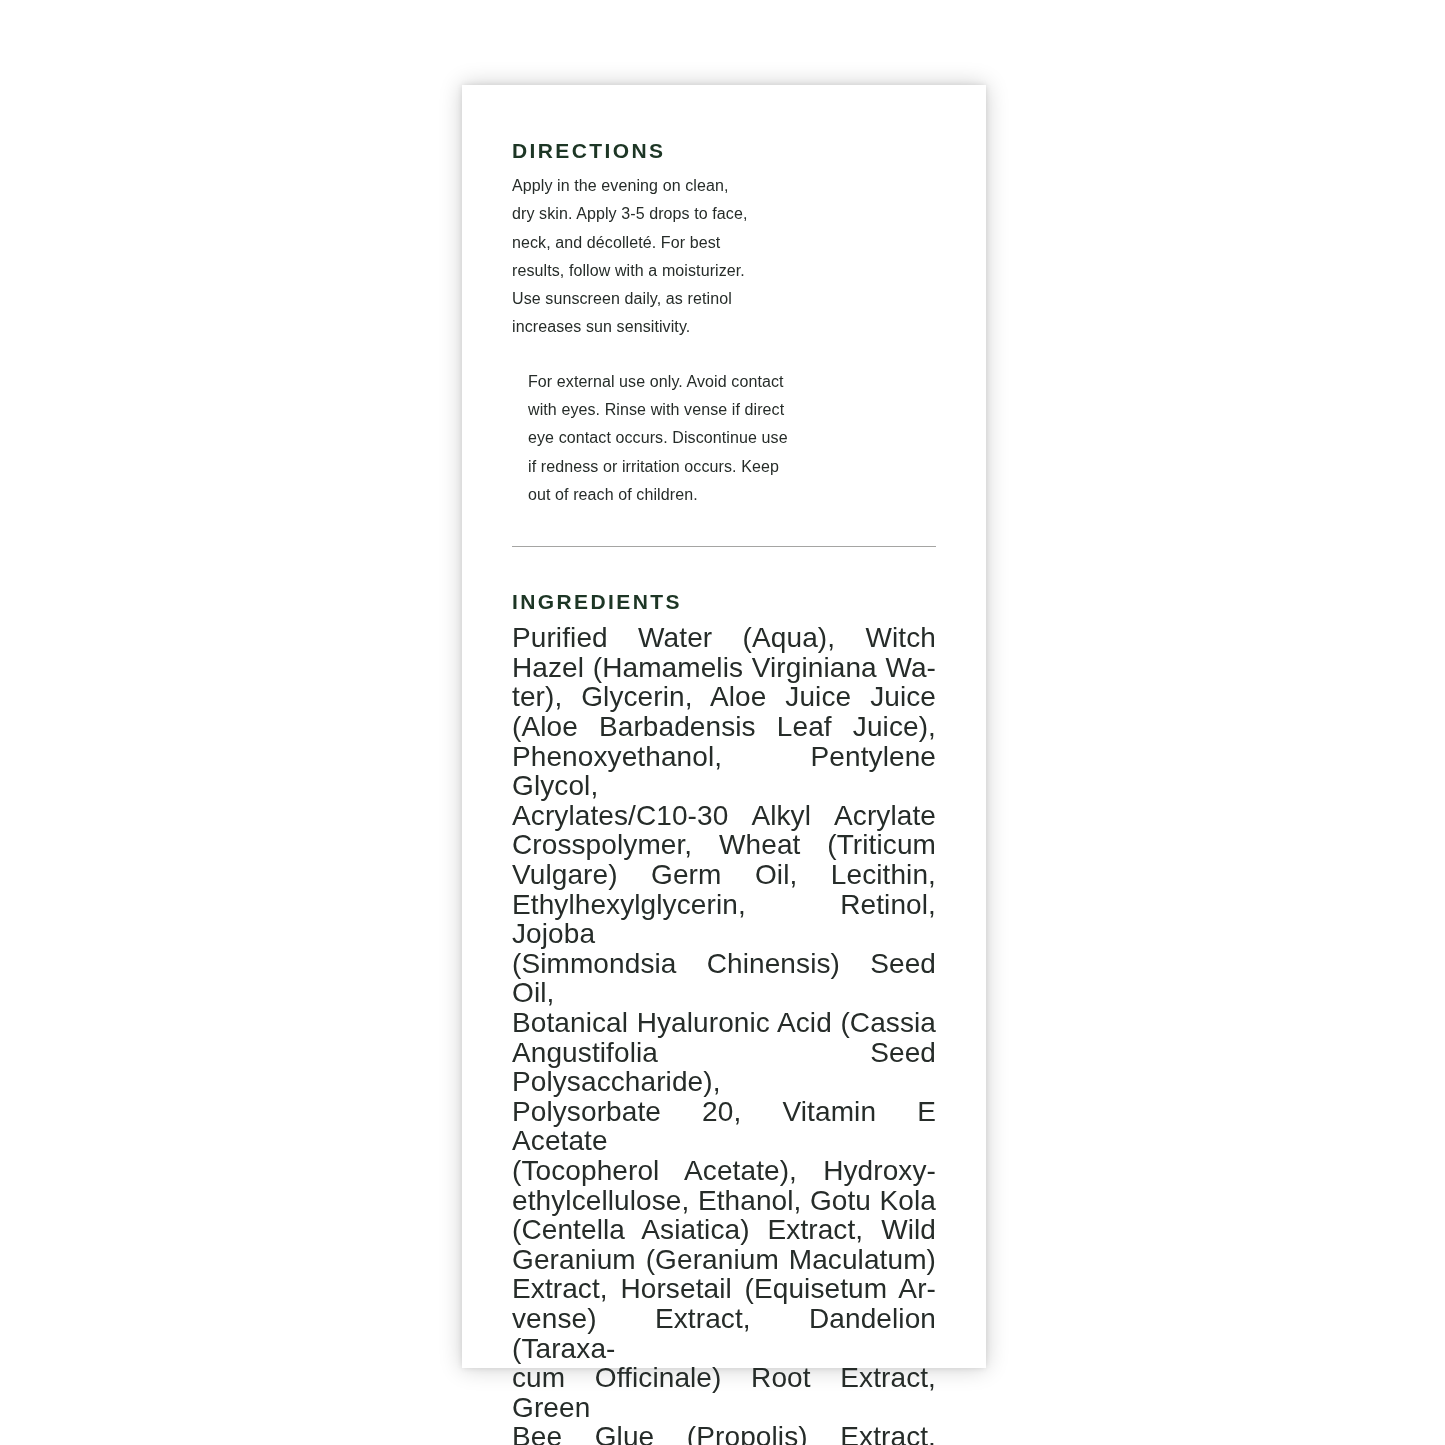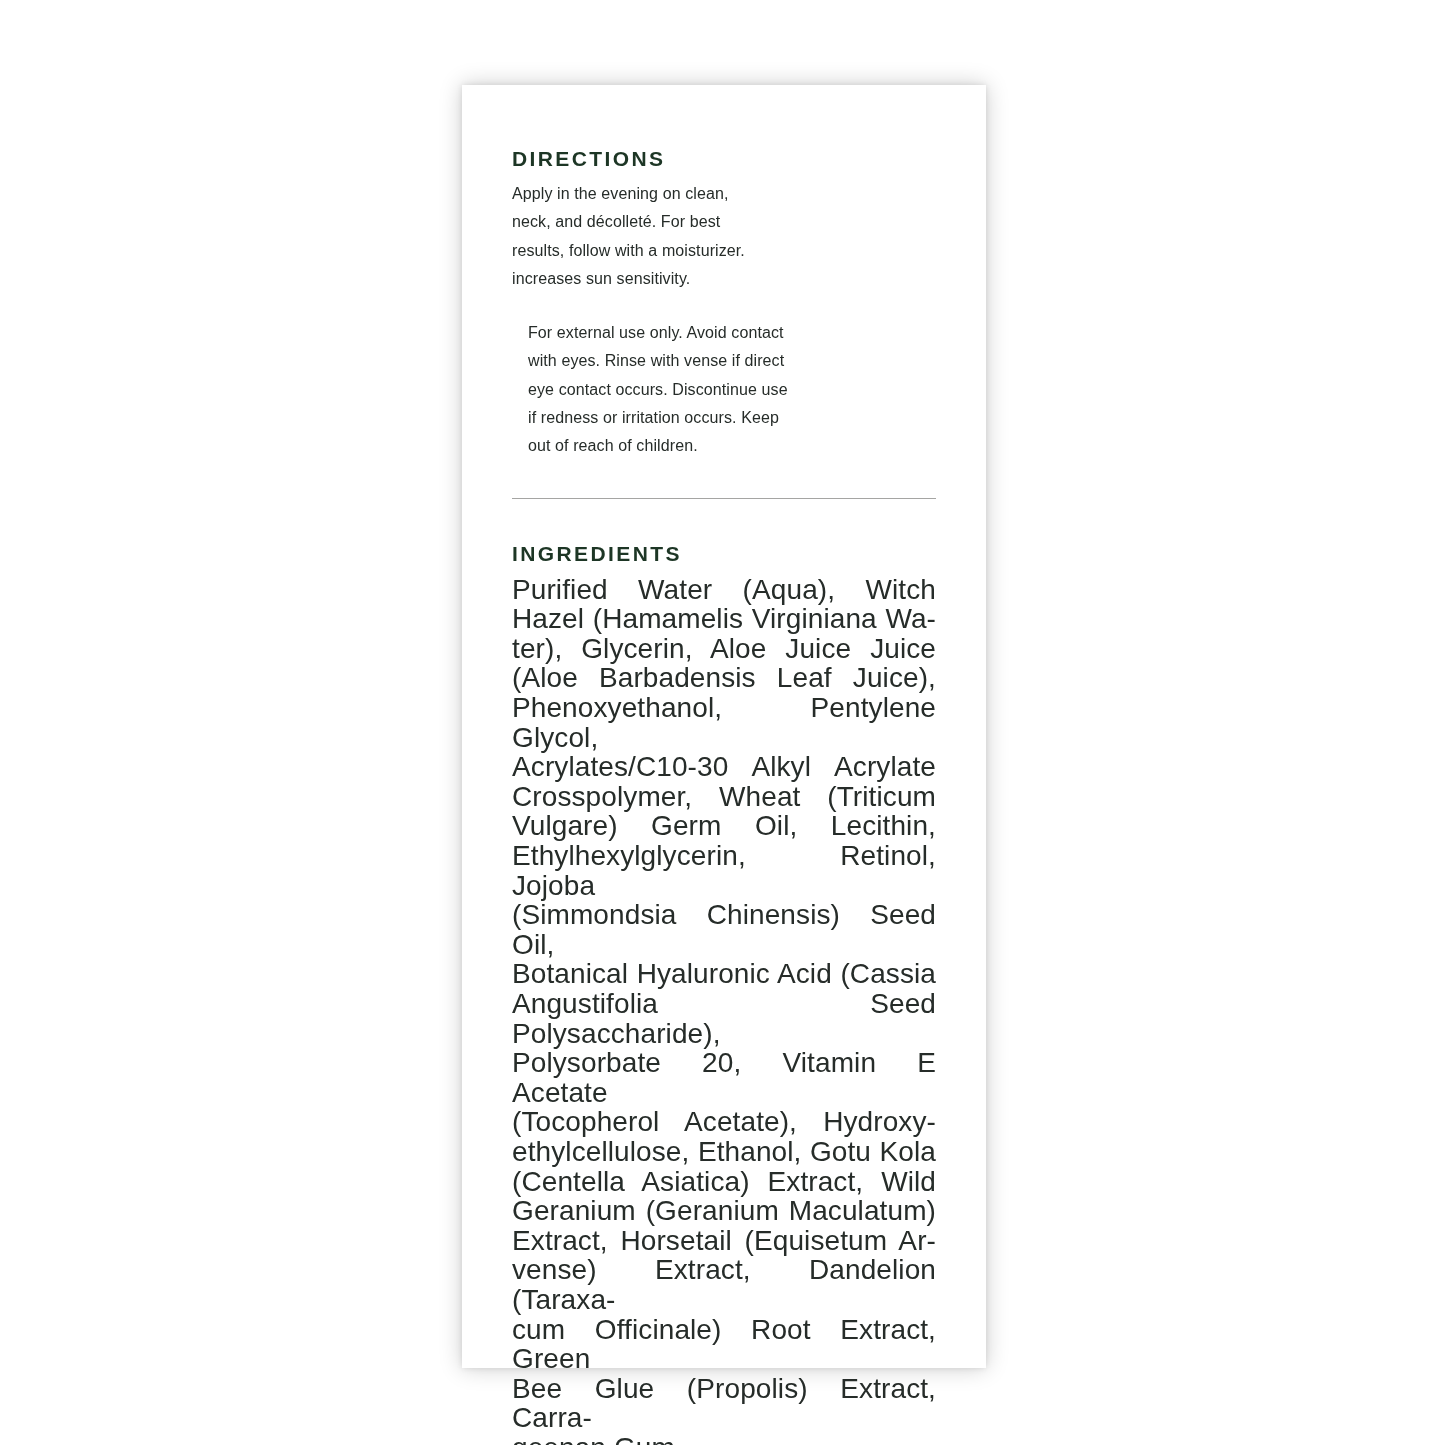--- a/index.html
+++ b/index.html
@@ -19,21 +19,21 @@
     left: 462px;
     top: 85px;
     width: 524px;
     height: 1283px;
     background: #ffffff;
     box-shadow: 0 0 22px rgba(0,0,0,0.20), 0 0 6px rgba(0,0,0,0.10);
     box-sizing: border-box;
     padding: 54px 50px 0 50px;
   }
   .heading {
-    margin: 8px 0 9px 0;
+    margin: 0 0 9px 0;
     font-size: 21px;
     line-height: 24px;
     font-weight: bold;
     letter-spacing: 2.4px;
     color: #1d3625;
   }
   .heading.ingredients {
     margin-top: 43px;
   }
   .para {
@@ -73,22 +73,24 @@
 </head>
 <body>
 
 <div class="card">
 
   <section>
     <h2 class="heading">DIRECTIONS</h2>
 
     <div class="para">
         <div class="line">Apply in the evening on clean,</div>
+        <div class="line">dry skin. Apply 3-5 drops to face,</div>
         <div class="line">neck, and décolleté. For best</div>
         <div class="line">results, follow with a moisturizer.</div>
+        <div class="line">Use sunscreen daily, as retinol</div>
         <div class="line last">increases sun sensitivity.</div>
       </div>
 
     <div class="para">
         <div class="line">For external use only. Avoid contact</div>
         <div class="line">with eyes. Rinse with vense if direct</div>
         <div class="line">eye contact occurs. Discontinue use</div>
         <div class="line">if redness or irritation occurs. Keep</div>
         <div class="line last">out of reach of children.</div>
       </div>

